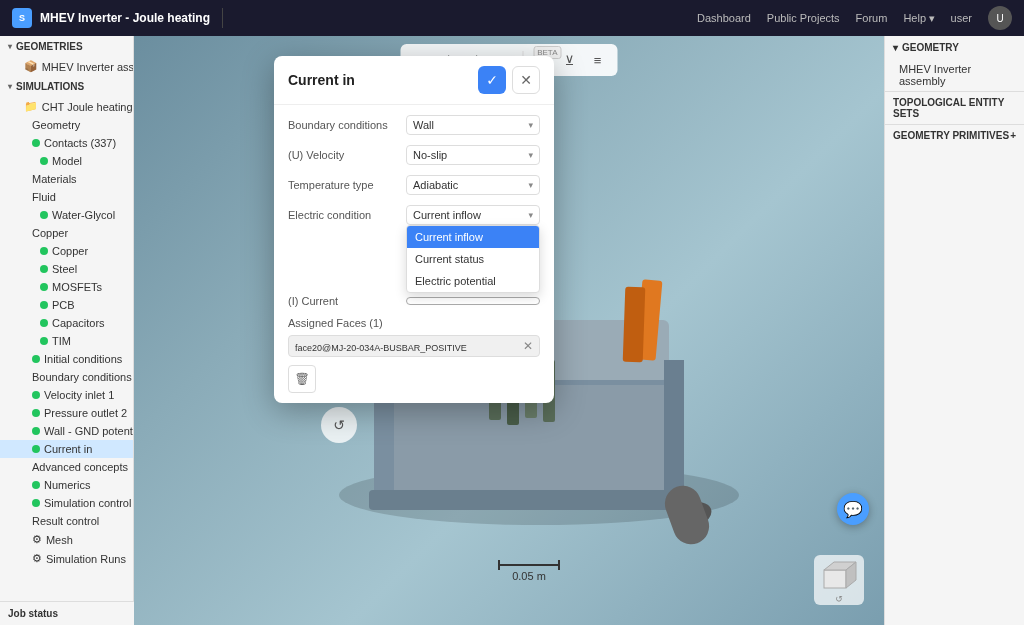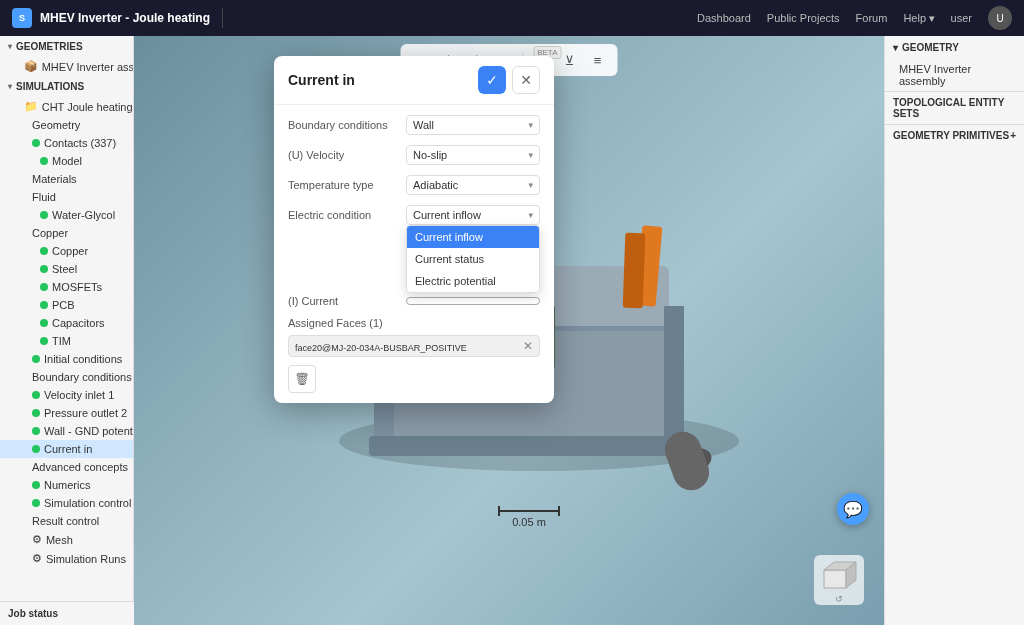--- a/index.html
+++ b/index.html
@@ -346,21 +346,21 @@
     }
 
     
     .model-3d {
       position: absolute;
       bottom: 40px;
       left: 120px;
       right: 60px;
       top: 60px;
       display: flex;
-      align-items: center;
+      align-items: flex-end;
       justify-content: center;
     }
 
     .left-sidebar-scroll {
       height: calc(100% - 30px);
       overflow-y: auto;
     }
   </style>
 </head>
 <body>

